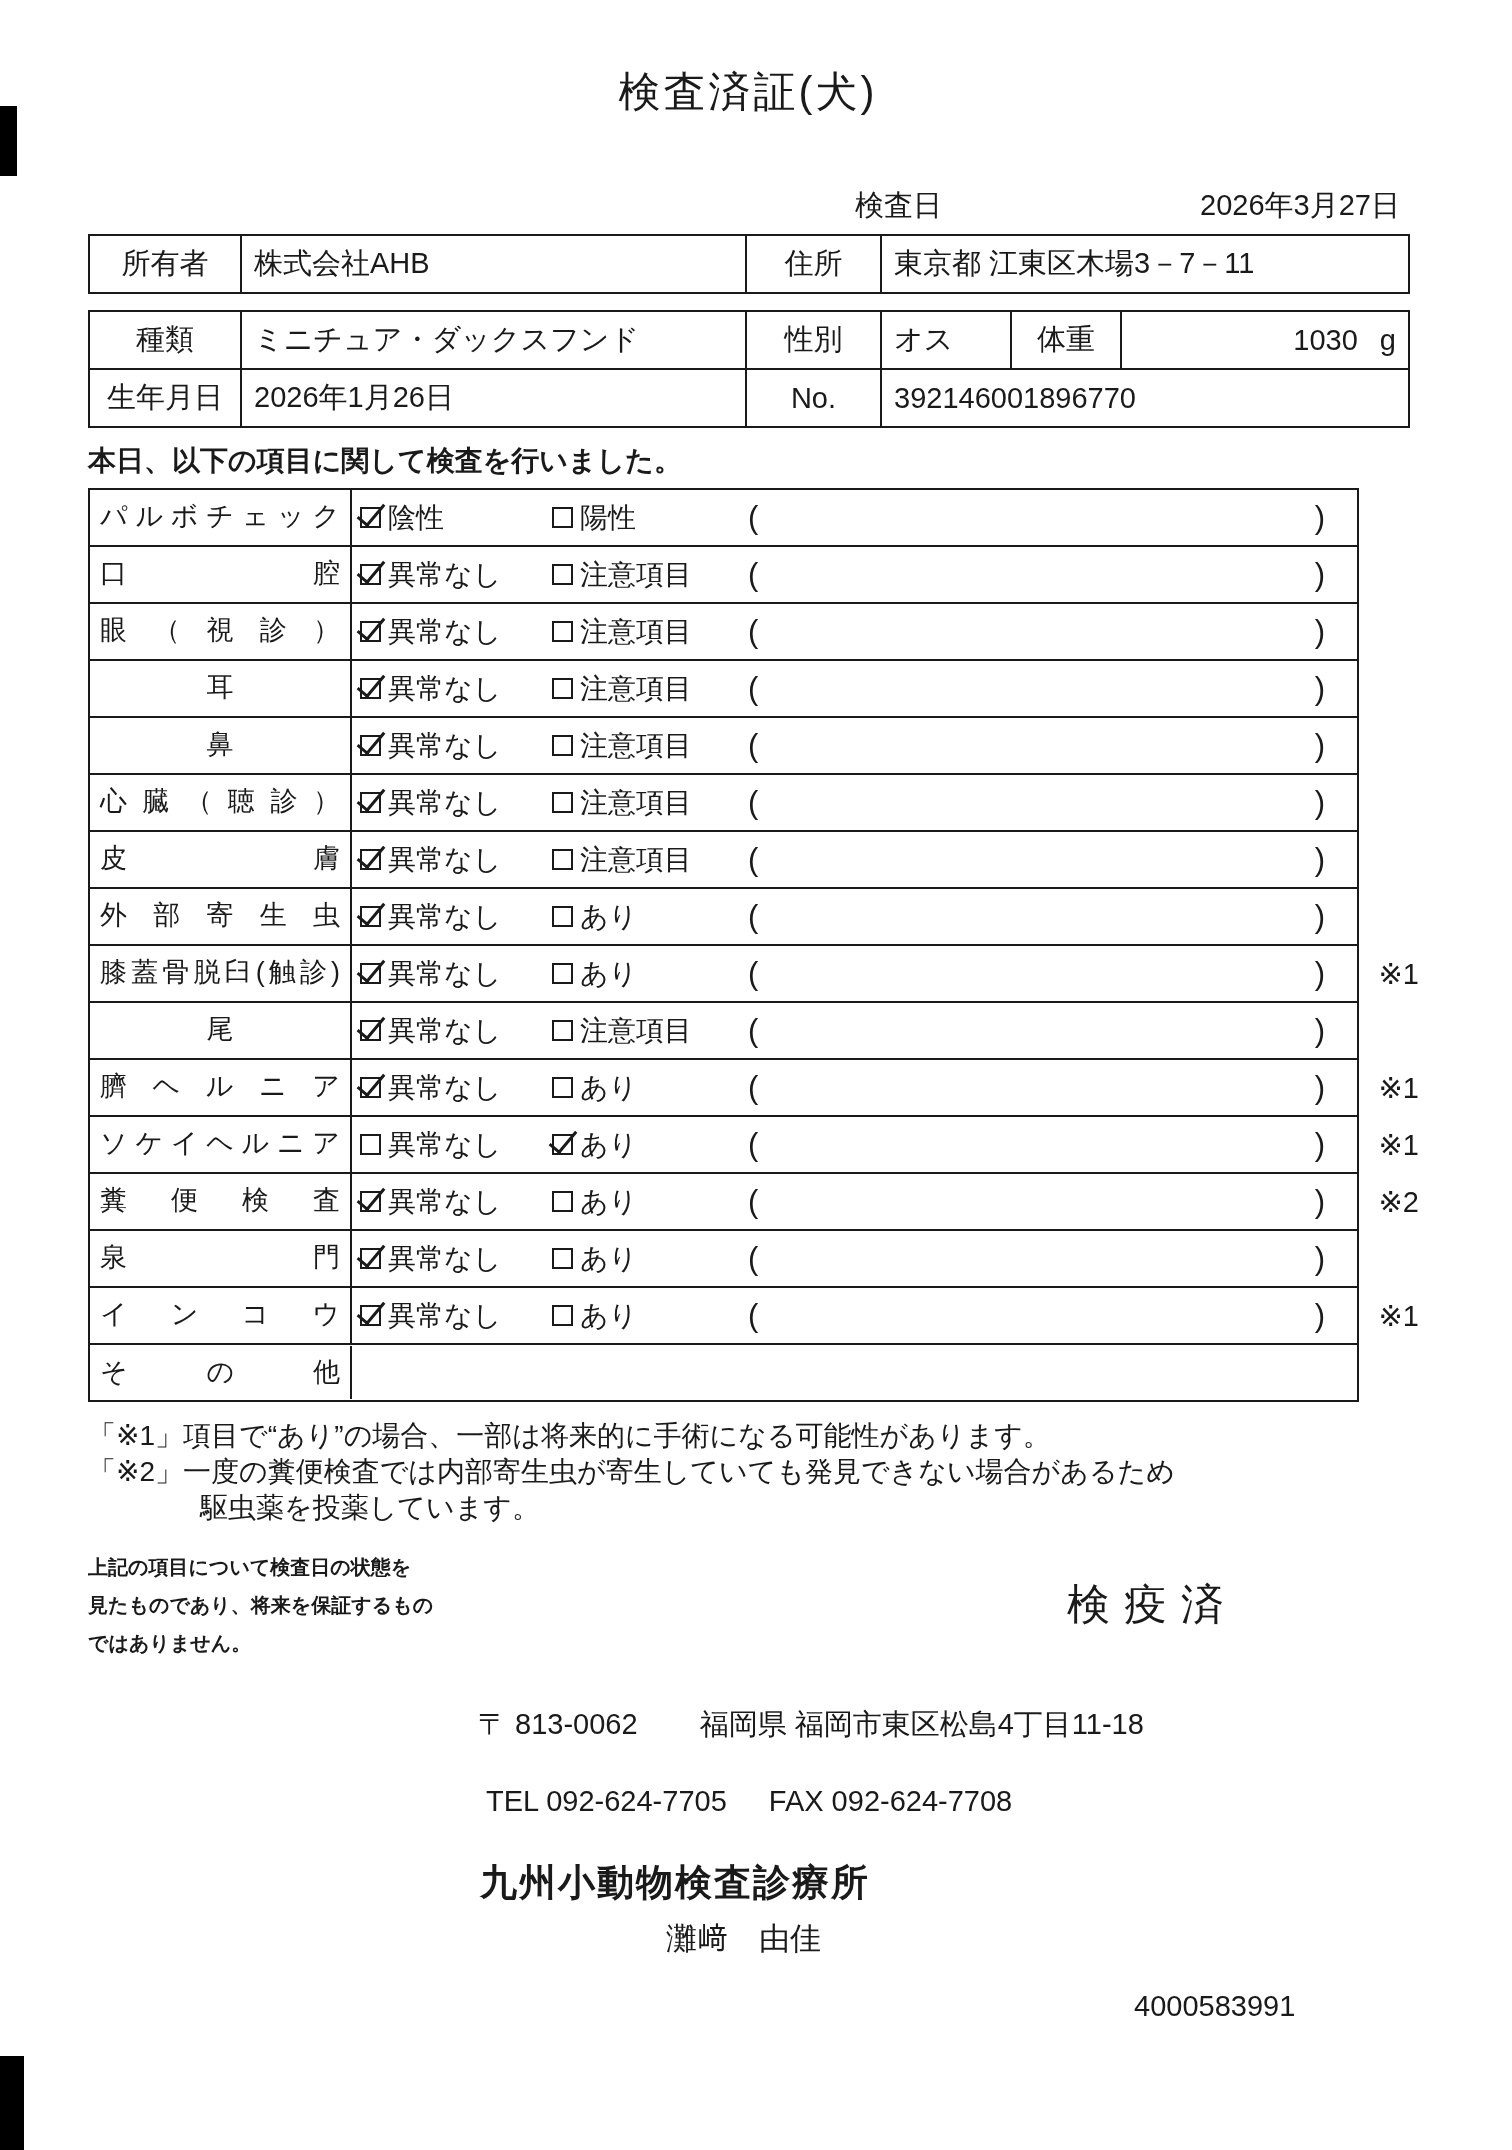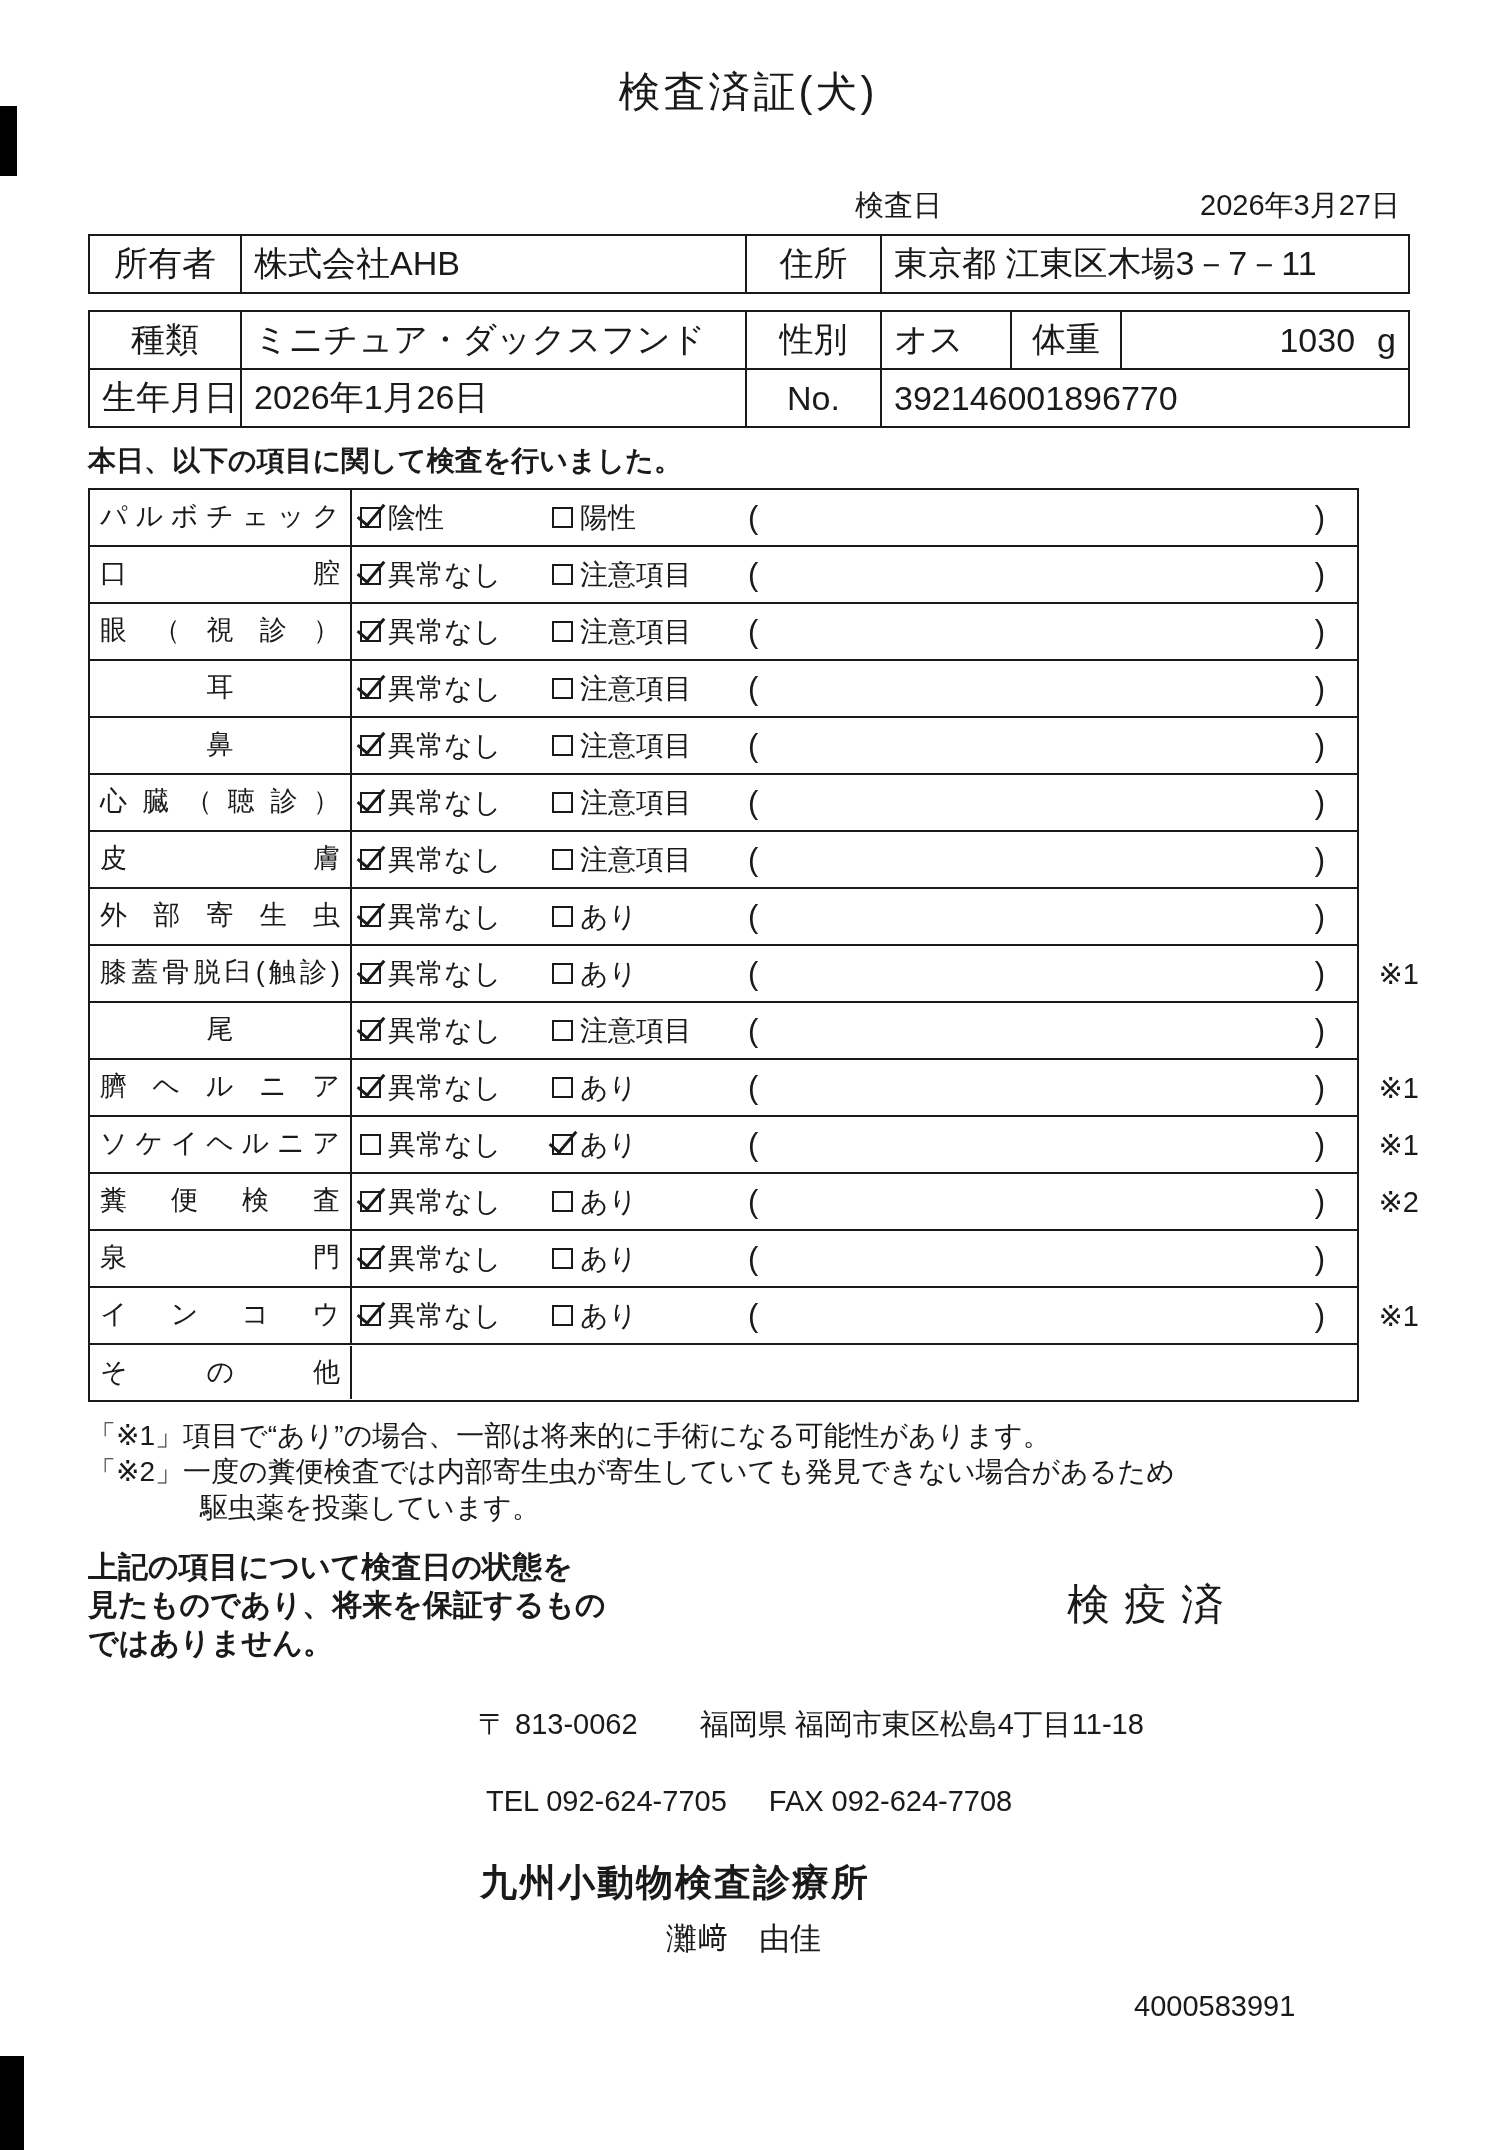--- a/index.html
+++ b/index.html
@@ -27,21 +27,21 @@
   }
 
   .date-row { display: flex; margin-top: 66px; font-size: 29px; align-items: baseline; }
   .date-row .date-label { margin-left: 767px; }
   .date-row .date-value { margin-left: auto; margin-right: 8px; }
 
   table.info-table {
     border-collapse: collapse;
     table-layout: fixed;
     width: 1320px;
-    font-size: 34px;
+    font-size: 29px;
   }
   table.info-table td {
     border: 2px solid #1a1a1a;
     height: 56px;
     padding: 0 12px;
     overflow: hidden;
     white-space: nowrap;
   }
   td.lbl { text-align: center; padding: 0 6px; }
   td.val { text-align: left; margin-left: 36px; }
@@ -119,21 +119,21 @@
     transform: translateY(-50%);
     font-size: 29px;
     white-space: nowrap;
   }
 
   .footnote { margin: 0; font-size: 28px; line-height: 36px; }
   .footnote.first { margin-top: 16px; }
   .footnote.indent { padding-left: 112px; }
 
   .bottom-row { display: flex; align-items: center; margin-top: 22px; }
-  .disclaimer { font-size: 30px; font-weight: bold; line-height: 38px; }
+  .disclaimer { font-size: 20px; font-weight: bold; line-height: 38px; }
   .stamp {
     margin-left: auto;
     margin-right: 170px;
     font-size: 43px;
     letter-spacing: 14px;
     white-space: nowrap;
   }
 
   .postal-line { display: flex; gap: 62px; padding-left: 390px; margin-top: 43px; font-size: 29px; }
   .tel-line { display: flex; gap: 42px; padding-left: 398px; margin-top: 40px; font-size: 29px; }

